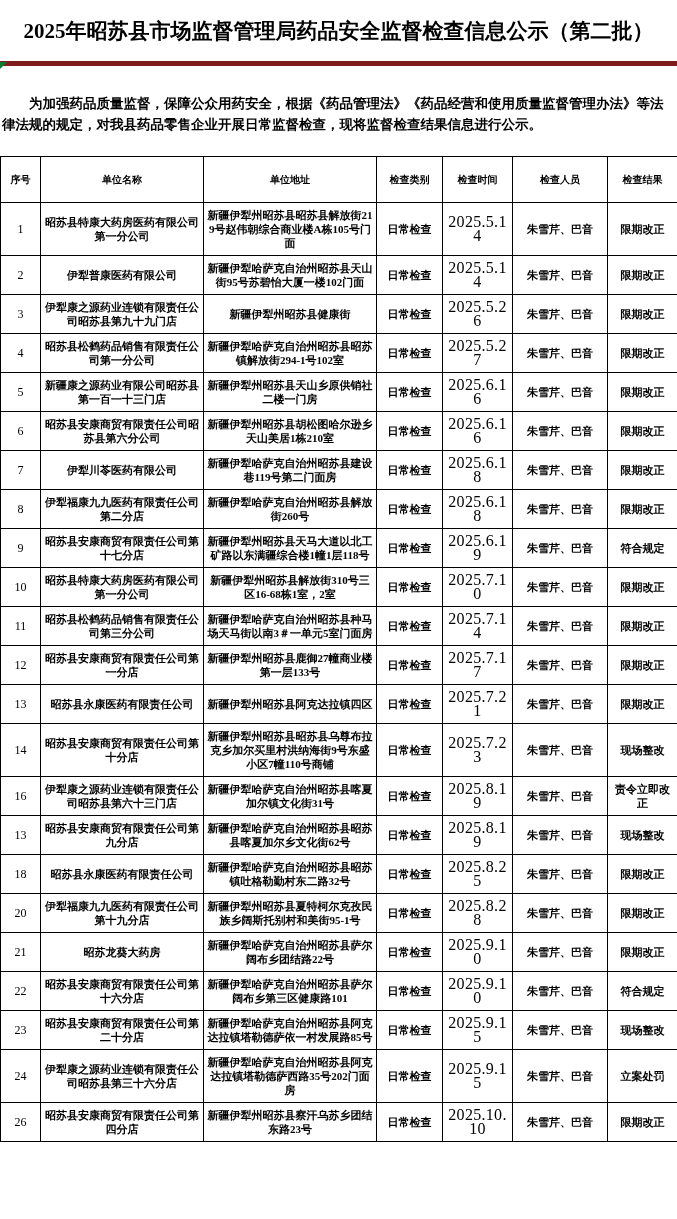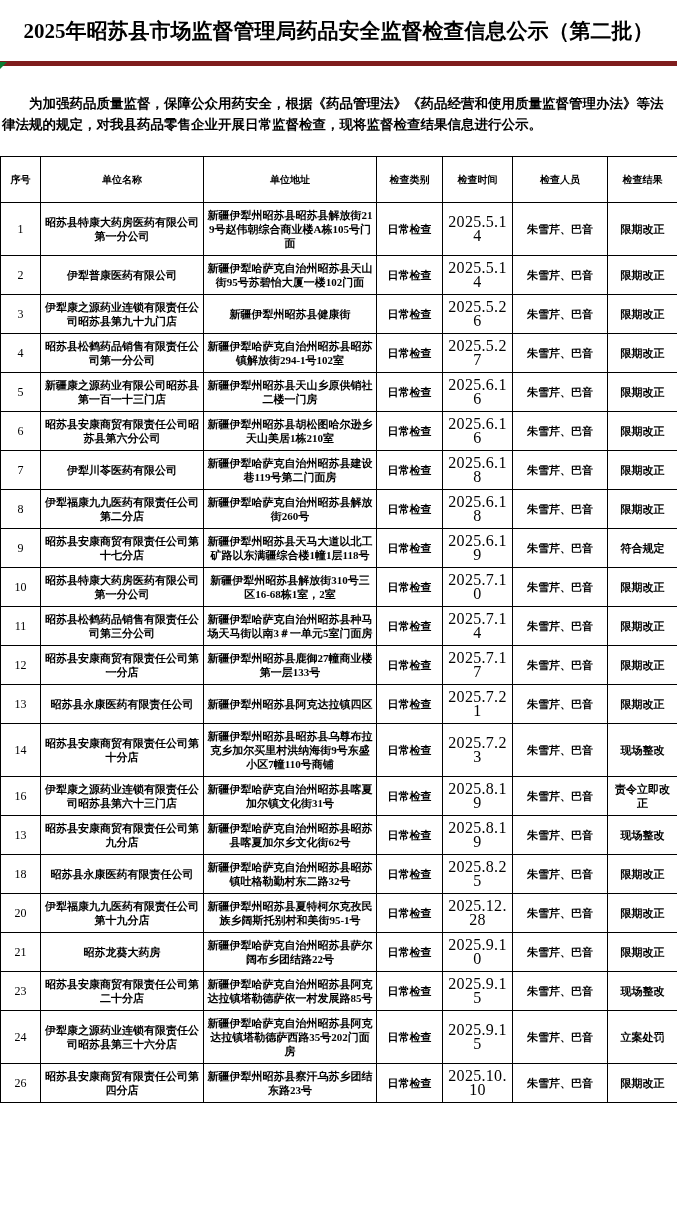--- a/index.html
+++ b/index.html
@@ -246,34 +246,43 @@
     <td class="c-type">日常检查</td>
     <td class="c-date">2025.8.25</td>
     <td class="c-insp">朱雪芹、巴音</td>
     <td class="c-result">限期改正</td>
   </tr>
         <tr>
     <td class="c-no">20</td>
     <td class="c-name">伊犁福康九九医药有限责任公司第十九分店</td>
     <td class="c-addr">新疆伊犁州昭苏县夏特柯尔克孜民族乡阔斯托别村和美街95-1号</td>
     <td class="c-type">日常检查</td>
-    <td class="c-date">2025.12.28</td>
+    <td class="c-date">2025.8.28</td>
     <td class="c-insp">朱雪芹、巴音</td>
     <td class="c-result">限期改正</td>
   </tr>
         <tr>
     <td class="c-no">21</td>
     <td class="c-name">昭苏龙葵大药房</td>
     <td class="c-addr">新疆伊犁哈萨克自治州昭苏县萨尔阔布乡团结路22号</td>
     <td class="c-type">日常检查</td>
     <td class="c-date">2025.9.10</td>
     <td class="c-insp">朱雪芹、巴音</td>
     <td class="c-result">限期改正</td>
   </tr>
         <tr>
+    <td class="c-no">22</td>
+    <td class="c-name">昭苏县安康商贸有限责任公司第十六分店</td>
+    <td class="c-addr">新疆伊犁哈萨克自治州昭苏县萨尔阔布乡第三区健康路101</td>
+    <td class="c-type">日常检查</td>
+    <td class="c-date">2025.9.10</td>
+    <td class="c-insp">朱雪芹、巴音</td>
+    <td class="c-result">符合规定</td>
+  </tr>
+        <tr>
     <td class="c-no">23</td>
     <td class="c-name">昭苏县安康商贸有限责任公司第二十分店</td>
     <td class="c-addr">新疆伊犁哈萨克自治州昭苏县阿克达拉镇塔勒德萨依一村发展路85号</td>
     <td class="c-type">日常检查</td>
     <td class="c-date">2025.9.15</td>
     <td class="c-insp">朱雪芹、巴音</td>
     <td class="c-result">现场整改</td>
   </tr>
         <tr>
     <td class="c-no">24</td>

